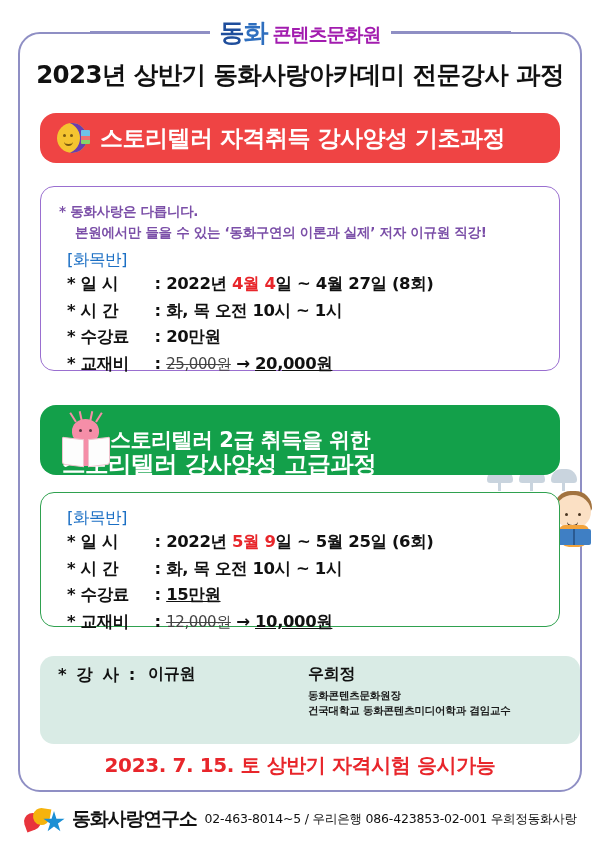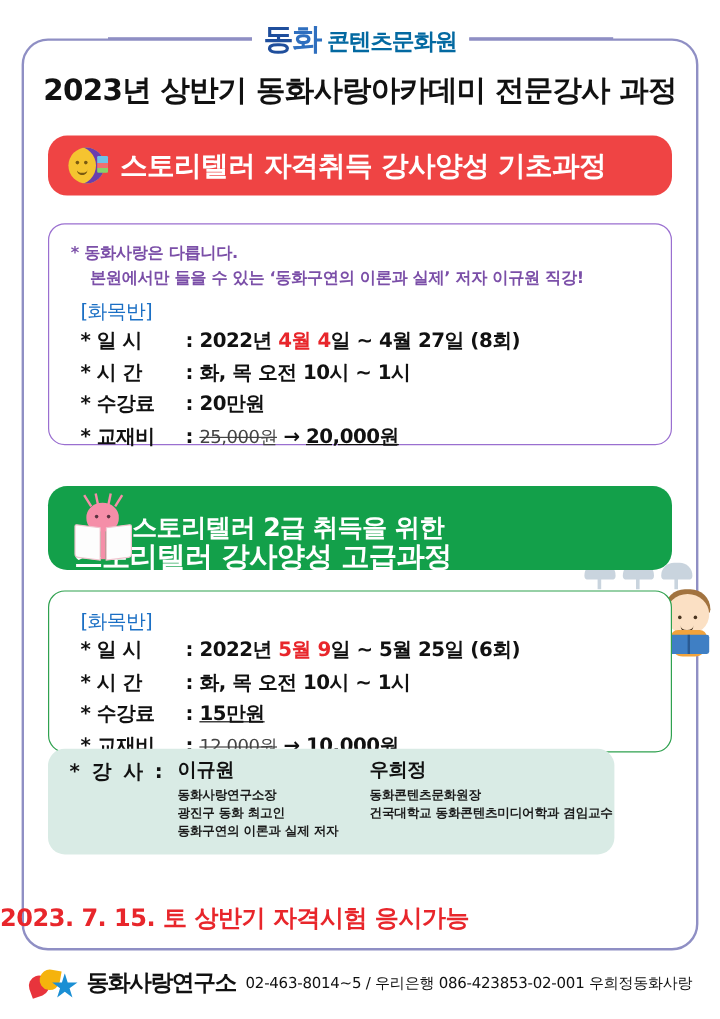--- a/index.html
+++ b/index.html
@@ -68,21 +68,21 @@
     line-height: 1;
   }
   .brand-hwa {
     font-size: 25px;
     color: #2f6fbf;
     font-weight: bold;
     line-height: 1;
   }
   .brand-rest {
     font-size: 19px;
-    color: #0369a1;
+    color: #a21caf;
     font-weight: bold;
     line-height: 1;
     margin-left: 5px;
   }
 
   
   .main-title {
     position: absolute;
     left: 0;
     right: 0;
@@ -412,22 +412,22 @@
     position: absolute;
     left: 16px; top: 0;
     width: 2px; height: 16px;
     background: #2a5a92;
   }
 
   
   .instructor-box {
     position: absolute;
     left: 40px;
-    top: 624px;
-    width: 472px;
+    top: 656px;
+    width: 540px;
     height: 88px;
     background: #d9ebe5;
     border-radius: 14px;
     box-sizing: border-box;
   }
   .inst-title {
     position: absolute;
     left: 18px;
     top: 8px;
     font-size: 16.5px;
@@ -456,20 +456,21 @@
     white-space: nowrap;
   }
   .inst-roles.r1 { left: 108px; top: 32px; }
   .inst-roles.r2 { left: 268px; top: 32px; }
 
   
   .exam-line {
     position: absolute;
     left: 0; right: 0;
     top: 752px;
+    text-align: center;
     font-size: 20px;
     font-weight: bold;
     color: #e8262b;
     letter-spacing: -0.4px;
     white-space: nowrap;
   }
 
   
   .footer {
     position: absolute;
@@ -651,25 +652,20 @@
         <span>→</span>
         <span class="uline">10,000원</span>
       </div>
     </div>
   </div>
 
   <div class="instructor-box">
     <div class="inst-title">* 강   사 :</div>
 
     <div class="inst-name n1">이규원</div>
-    <div class="inst-roles r1">
-      <div>동화사랑연구소장</div>
-      <div>광진구 동화 최고인</div>
-      <div>동화구연의 이론과 실제 저자</div>
-    </div>
 
     <div class="inst-name n2">우희정</div>
     <div class="inst-roles r2">
       <div>동화콘텐츠문화원장</div>
       <div>건국대학교 동화콘텐츠미디어학과 겸임교수</div>
     </div>
   </div>
 
   <div class="exam-line">2023. 7. 15. 토 상반기 자격시험 응시가능</div>
 

